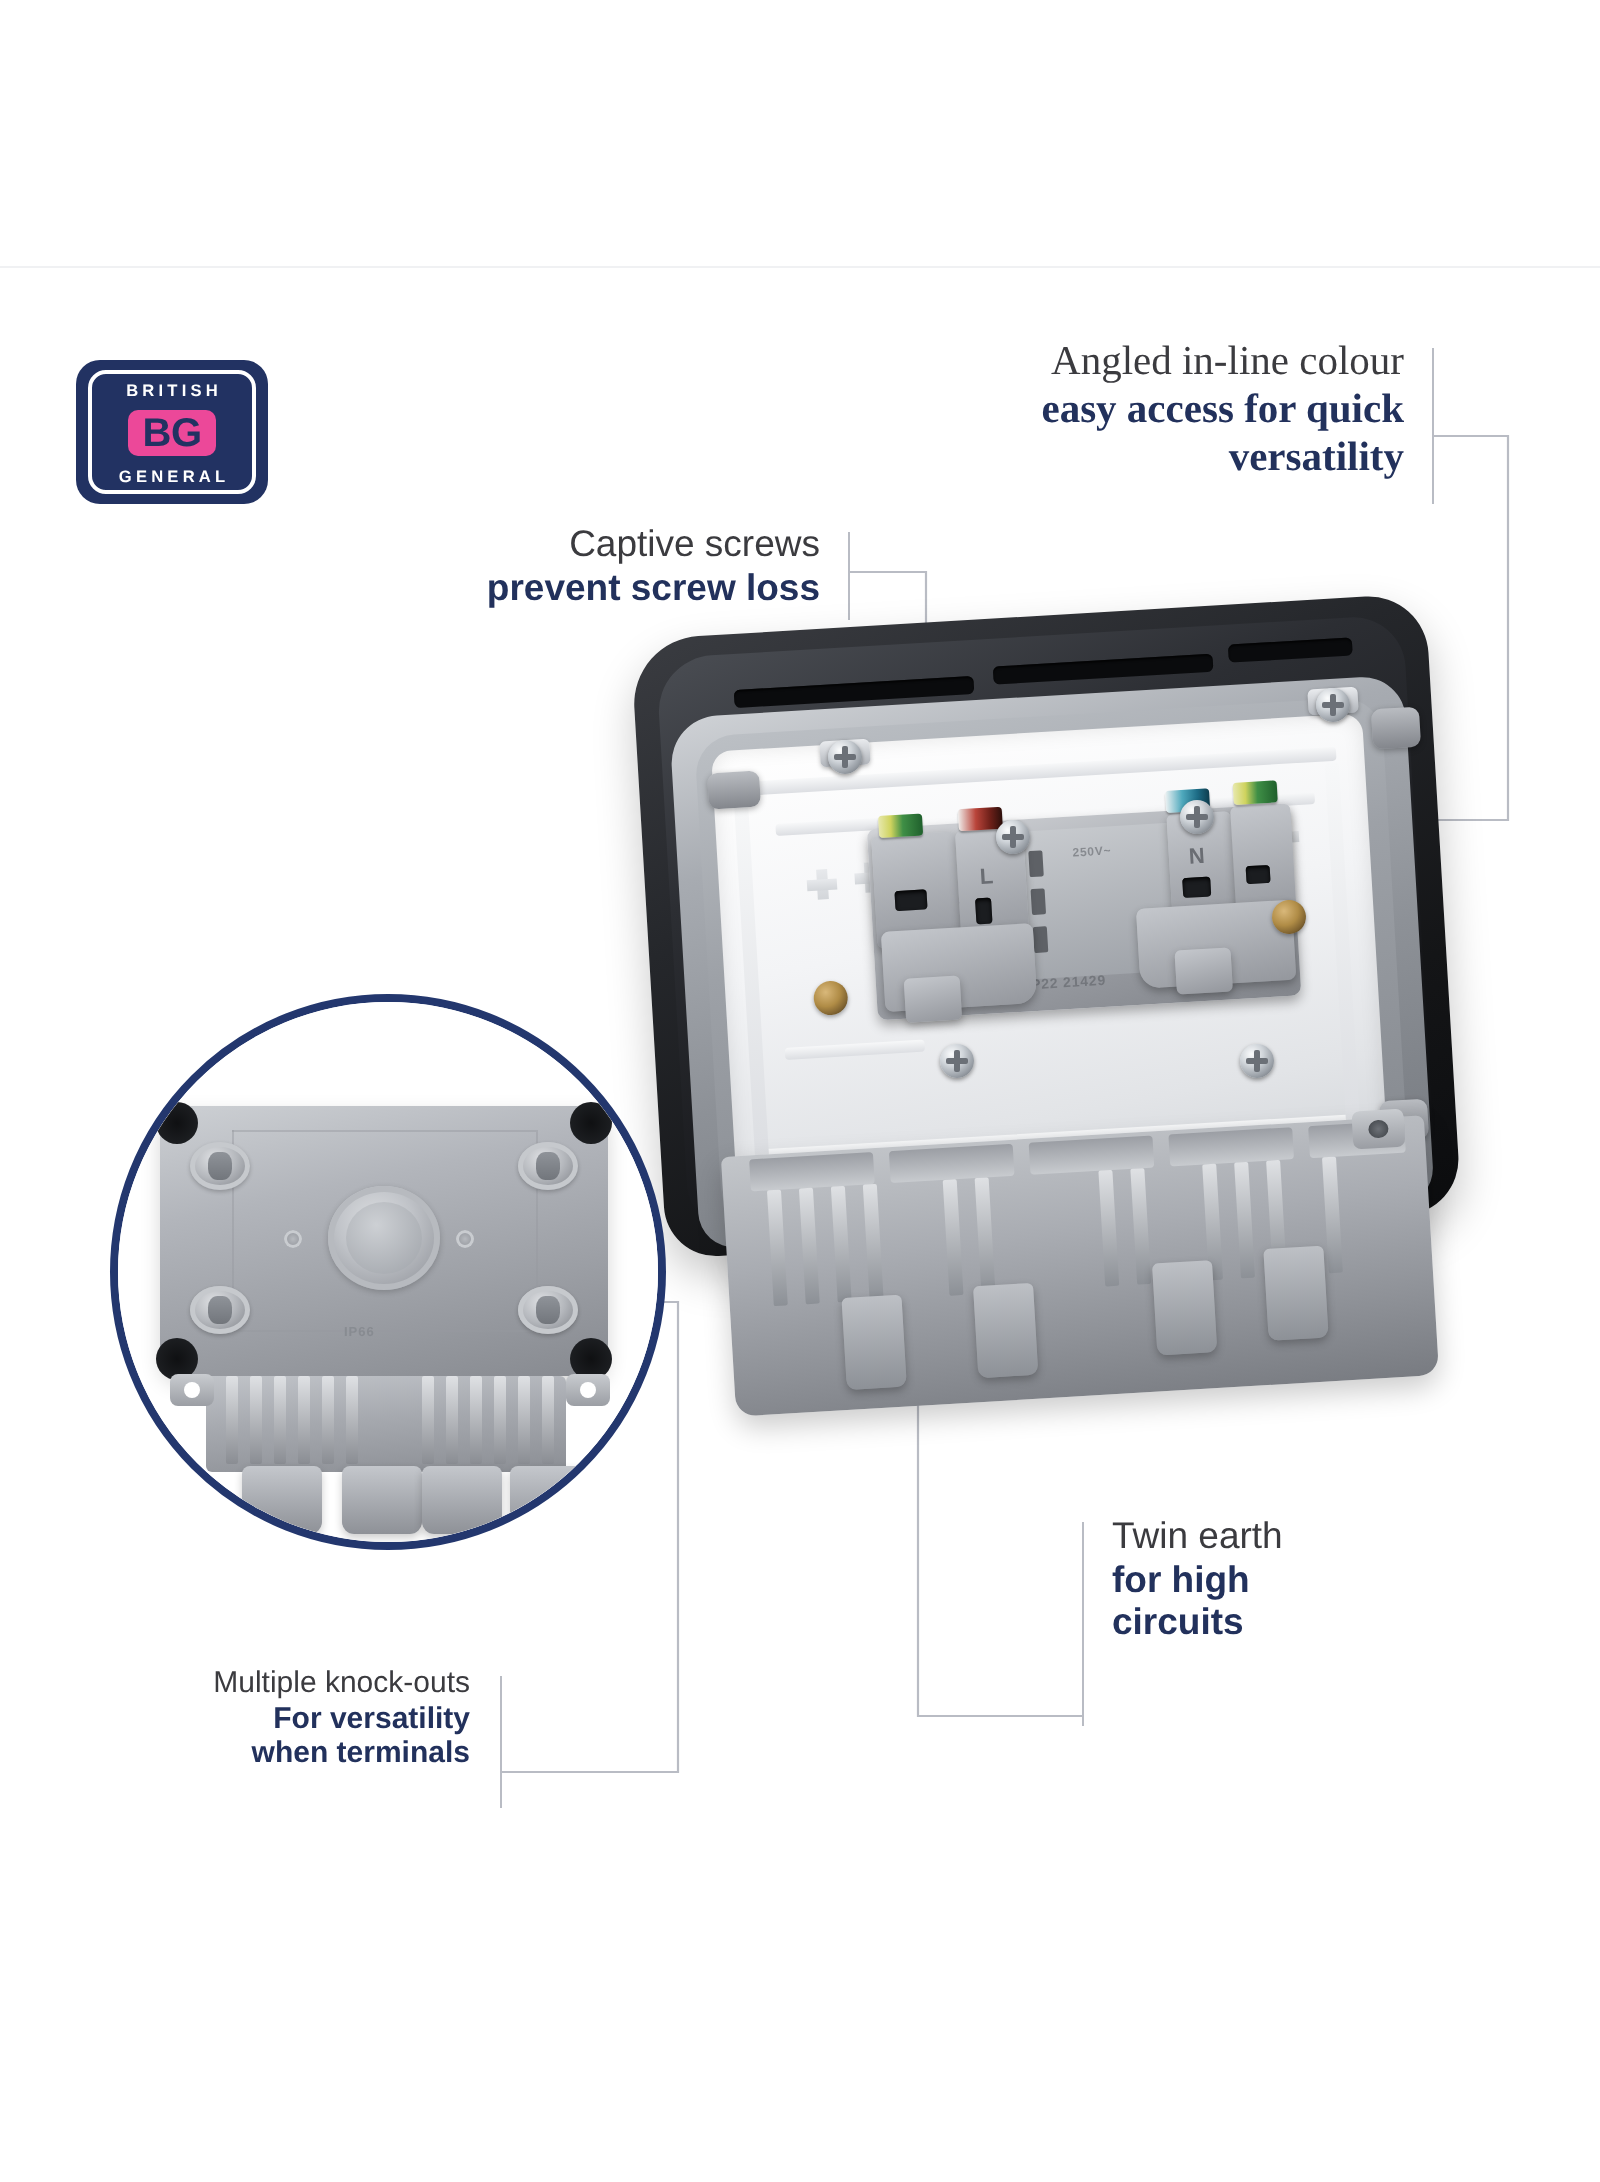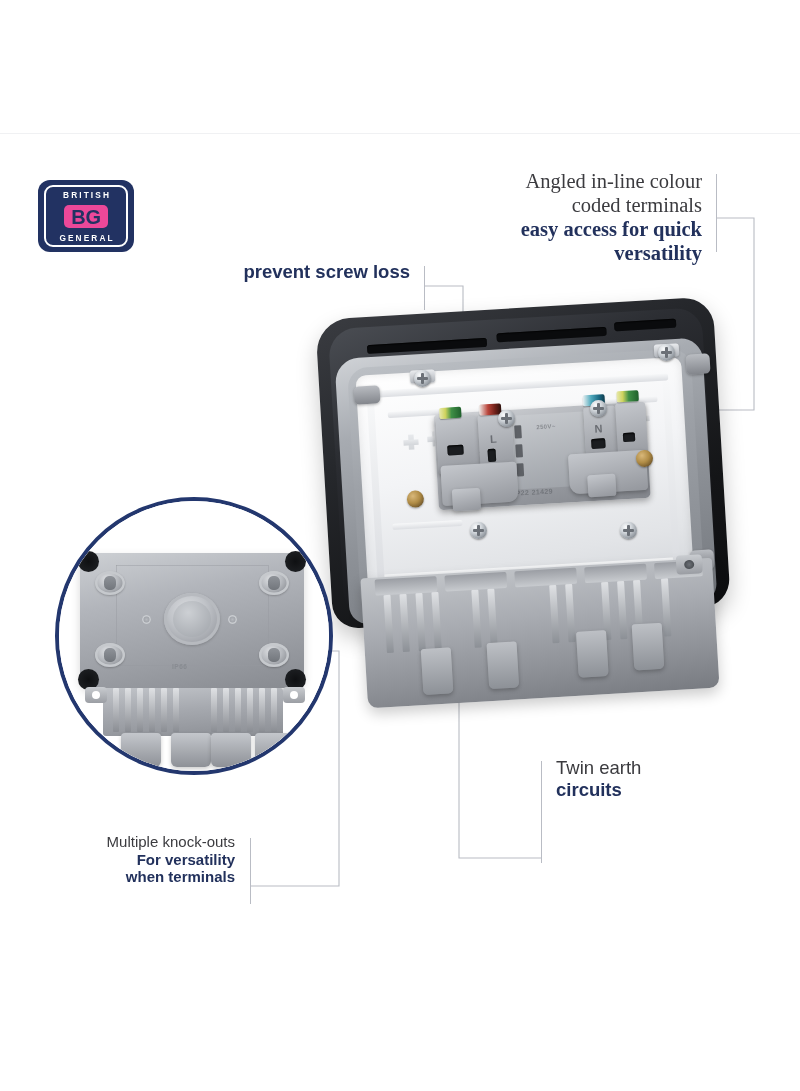--- a/index.html
+++ b/index.html
@@ -314,37 +314,38 @@
     </g>
   </svg>
 
   <div class="vbar" id="vbar-terminals"></div>
   <div class="vbar" id="vbar-screws"></div>
   <div class="vbar" id="vbar-knockouts"></div>
   <div class="vbar" id="vbar-twinearth"></div>
 
   <div class="callout" id="co-terminals">
     <div class="line reg">Angled in-line colour</div>
-    <div class="line reg">coded terminals</div>
     <div class="line bold">easy access for quick</div>
     <div class="line bold">versatility</div>
   </div>
 
   <div class="callout" id="co-screws">
+    <div class="line reg">Captive screws</div>
     <div class="line bold">prevent screw loss</div>
   </div>
 
   <div class="callout" id="co-knockouts">
     <div class="line reg">Multiple knock-outs</div>
     <div class="line bold">For versatility</div>
     <div class="line bold">when terminals</div>
   </div>
 
   <div class="callout" id="co-twinearth">
     <div class="line reg">Twin earth</div>
+    <div class="line bold">for high</div>
     <div class="line bold">circuits</div>
   </div>
 
   <div class="product">
 
     <div class="pr-shadowlid"></div>
     <div class="pr-lidface">
       <div class="pr-lidslot" style="left:38px; top:18px; width:120px; height:9px;"></div>
       <div class="pr-lidslot" style="left:168px; top:14px; width:110px; height:9px;"></div>
       <div class="pr-lidslot" style="left:286px; top:10px; width:62px; height:9px;"></div>

